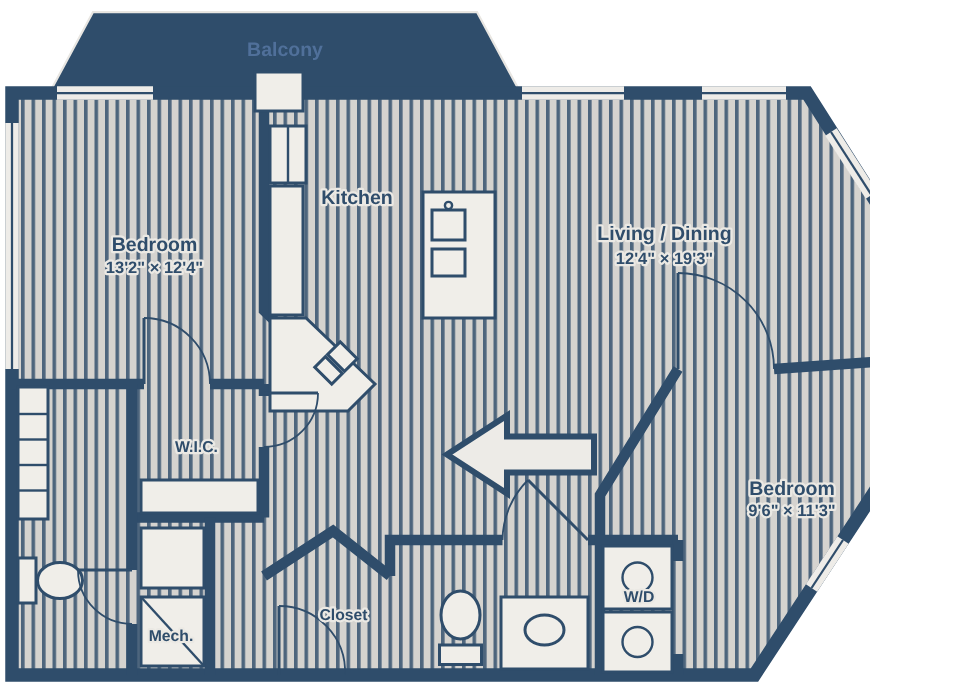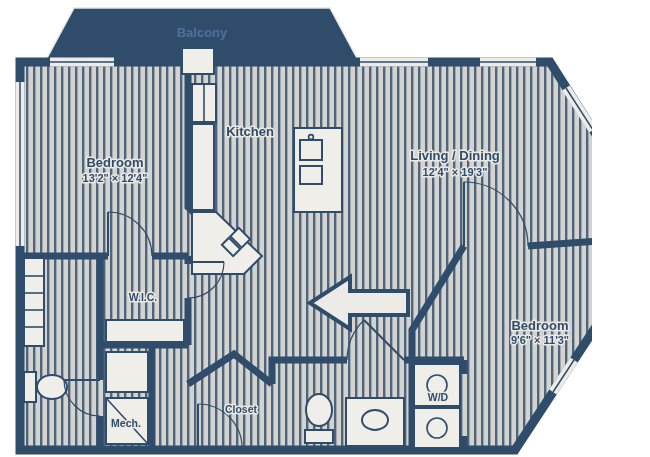--- a/index.html
+++ b/index.html
@@ -1,20 +1,20 @@
 <!DOCTYPE html>
 <html style="--wall: #2f4d6b; --floor: #d5d3cf; --fixture: #f0eee9; --halo: #ebe9e4; --balcony-text: #50709a;"><head>
 <meta charset="utf-8">
 <style>
   :root{
     --wall:#2f4d6b; --floor:#d5d3cf; --fixture:#f0eee9; --halo:#ebe9e4; --balcony-text:#50709a;
   }
   html,body{margin:0;padding:0;background:#ffffff;}
   .stage{position:relative;width:580px;height:457px;background:#ffffff;overflow:hidden;
-         font-family:"Liberation Sans", sans-serif;padding-left:12px;}
+         font-family:"Liberation Sans", sans-serif;}
   svg{display:block;}
   .wall{stroke:var(--wall);fill:none;stroke-width:7;stroke-linecap:butt;stroke-linejoin:miter;}
   .outline{stroke:var(--wall);stroke-width:9;fill:url(#hatch);}
   .hatch-bg{fill:#d5d3cf;}
   .hatch-line{fill:#2f4d6b;opacity:.82;}
   .fixture{fill:var(--fixture);stroke:var(--wall);stroke-width:2;}
   .fixline{stroke:var(--wall);stroke-width:1.6;fill:none;}
   .win-white{stroke:#eeece8;stroke-width:9;fill:none;}
   .win-line{stroke:var(--wall);stroke-width:1.5;fill:none;}
   .door-leaf{stroke:var(--wall);stroke-width:2;fill:none;}

